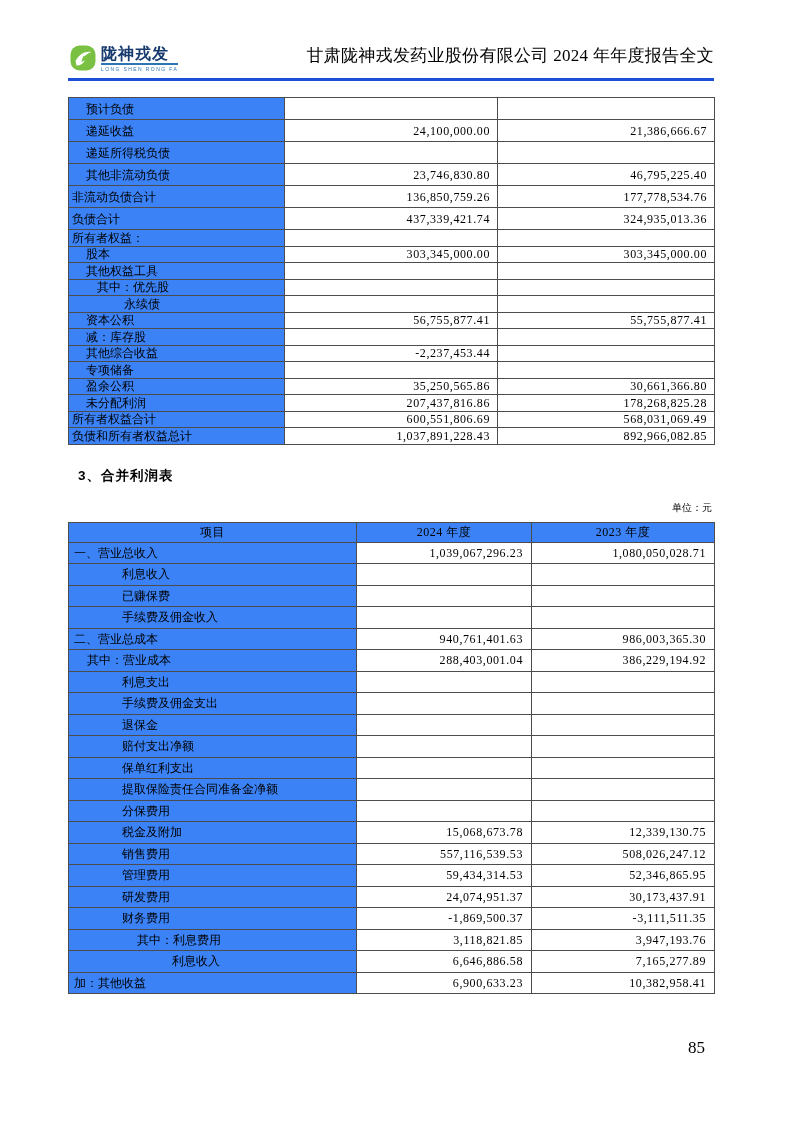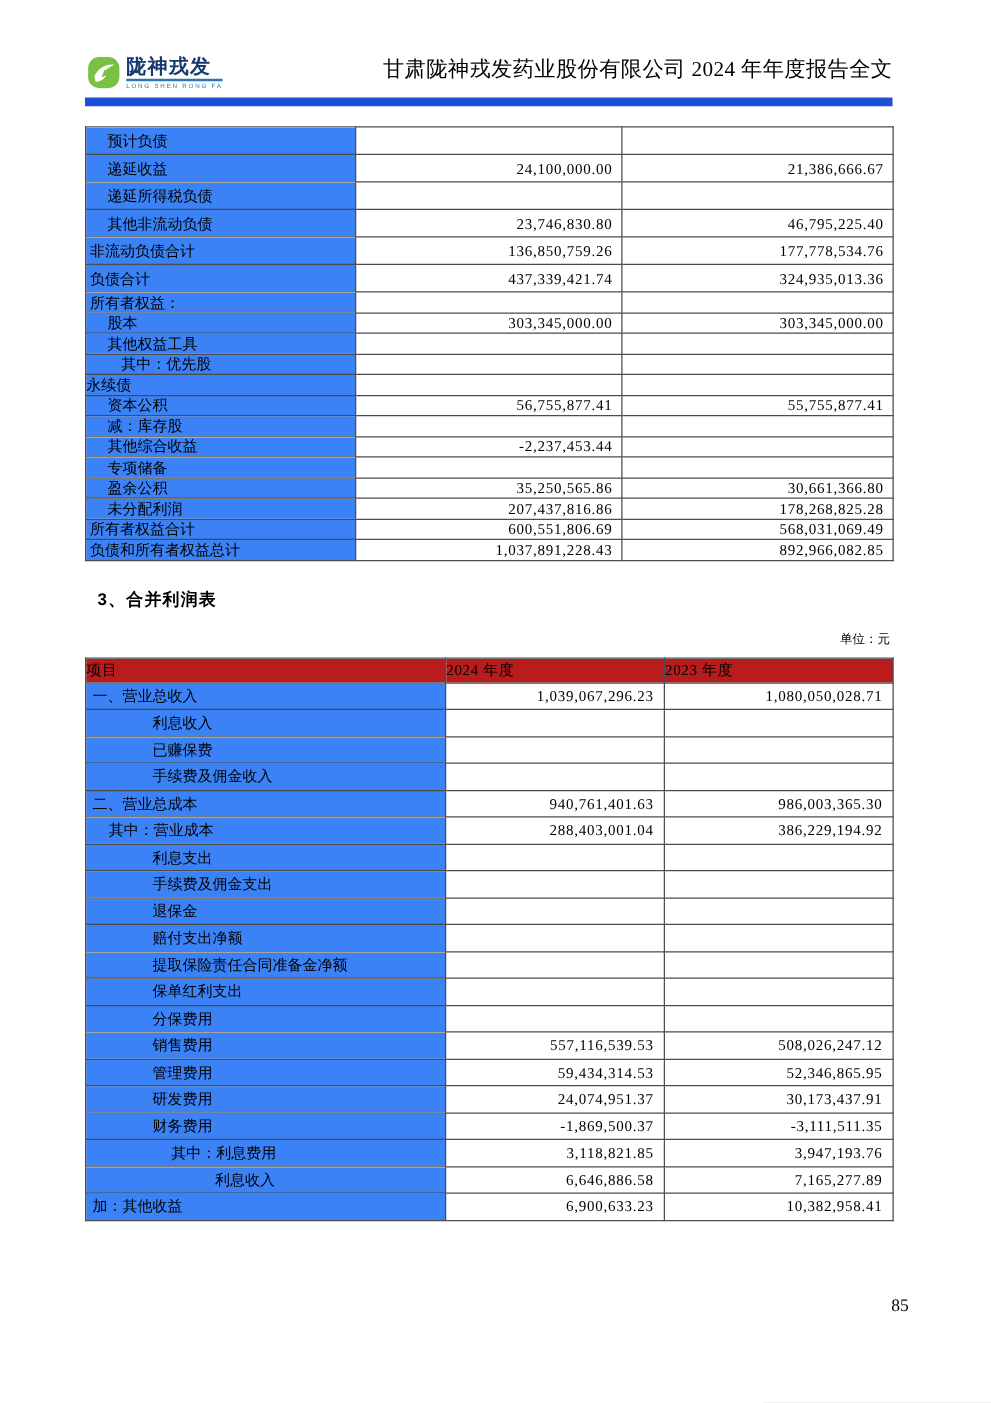--- a/index.html
+++ b/index.html
@@ -4,21 +4,21 @@
 <style>
   html,body { margin:0; padding:0; background:#e8e8e8; }
   .page {
     position:relative; width:793px; height:1122px; margin:0 auto;
     background:#ffffff; font-family:"Liberation Serif", serif; color:#000;
     overflow:hidden;
   }
   .inner { margin-left:68px; width:646px; }
 
   
-  .hdr { position:relative; height:78px; border-bottom:7px solid #1d4ed8; }
+  .hdr { position:relative; height:78px; border-bottom:3px solid #1d4ed8; }
   .logo { position:absolute; left:2px; top:45px; display:flex; align-items:flex-start; }
   .logo-ic { display:block; }
   .logo-txt { margin-left:5px; }
   .logo-cn { color:#173a6e; font-weight:bold; font-size:16px; line-height:17px;
              font-family:"Liberation Serif", serif; letter-spacing:1px; }
   .logo-en { color:#2e75b6; font-size:5px; line-height:6px; letter-spacing:1.4px;
              border-top:2px solid #2e75b6; margin-top:1px; padding-top:1px;
              font-family:"Liberation Sans", sans-serif; white-space:nowrap; }
   .hdr-title { position:absolute; right:0; top:44px; font-size:17px; letter-spacing:0.3px; }
 
@@ -29,37 +29,37 @@
   .lab { background:#3b82f6; }
   .num { text-align:right; letter-spacing:0.6px; background:#fff; }
 
   .t1 { margin-top:16px; }
   .t1 tr { height:16.5px; }
   .t1 tr.tall { height:22px; }
   .t1 .num { padding-right:7px; }
   .t1 .ind0 { padding-left:3px; }
   .t1 .ind1 { padding-left:17px; }
   .t1 .ind2 { padding-left:28px; }
-  .t1 .ind3 { }
+  .t1 .ind3 { padding-left:55px; }
 
   .sec-title { margin:22px 0 0 10px; font-family:"Liberation Sans", sans-serif;
                font-weight:bold; font-size:13.5px; line-height:17px; letter-spacing:1px; }
   .unit { margin:16px 2px 7px 0; text-align:right; font-size:10px; line-height:15px; }
 
   .t2 tr { height:21.5px; }
   .t2 tr.hd { height:20px; }
-  .t2 tr.hd td { background:#b91c1c; text-align:left; letter-spacing:0.5px; }
+  .t2 tr.hd td { background:#3b82f6; text-align:center; letter-spacing:0.5px; }
   .t2 .num { padding-right:8px; }
   .t2 .ind0 { padding-left:5px; }
   .t2 .ind1 { padding-left:18px; }
   .t2 .ind2 { padding-left:53px; }
   .t2 .ind3 { padding-left:68px; }
   .t2 .ind4 { padding-left:103px; }
 
-  .pagenum { position:absolute; top:1038px; right:66px; font-size:14px; }
+  .pagenum { position:absolute; top:1038px; right:88px; font-size:17px; }
 </style>
 </head>
 <body>
 
 <div class="page">
   <div class="inner">
 
     <div class="hdr">
       <div class="logo">
         <svg class="logo-ic" width="26" height="26" viewBox="0 0 26 26" xmlns="http://www.w3.org/2000/svg">
@@ -241,33 +241,38 @@
             <td class="lab ind2">退保金</td>
             <td class="num"></td>
             <td class="num"></td>
           </tr>
           <tr>
             <td class="lab ind2">赔付支出净额</td>
             <td class="num"></td>
             <td class="num"></td>
           </tr>
           <tr>
+            <td class="lab ind2">保单红利支出</td>
+            <td class="num"></td>
+            <td class="num"></td>
+          </tr>
+          <tr>
             <td class="lab ind2">提取保险责任合同准备金净额</td>
             <td class="num"></td>
             <td class="num"></td>
           </tr>
           <tr>
-            <td class="lab ind2">保单红利支出</td>
-            <td class="num"></td>
-            <td class="num"></td>
-          </tr>
-          <tr>
             <td class="lab ind2">分保费用</td>
             <td class="num"></td>
             <td class="num"></td>
+          </tr>
+          <tr>
+            <td class="lab ind2">税金及附加</td>
+            <td class="num">15,068,673.78</td>
+            <td class="num">12,339,130.75</td>
           </tr>
           <tr>
             <td class="lab ind2">销售费用</td>
             <td class="num">557,116,539.53</td>
             <td class="num">508,026,247.12</td>
           </tr>
           <tr>
             <td class="lab ind2">管理费用</td>
             <td class="num">59,434,314.53</td>
             <td class="num">52,346,865.95</td>

